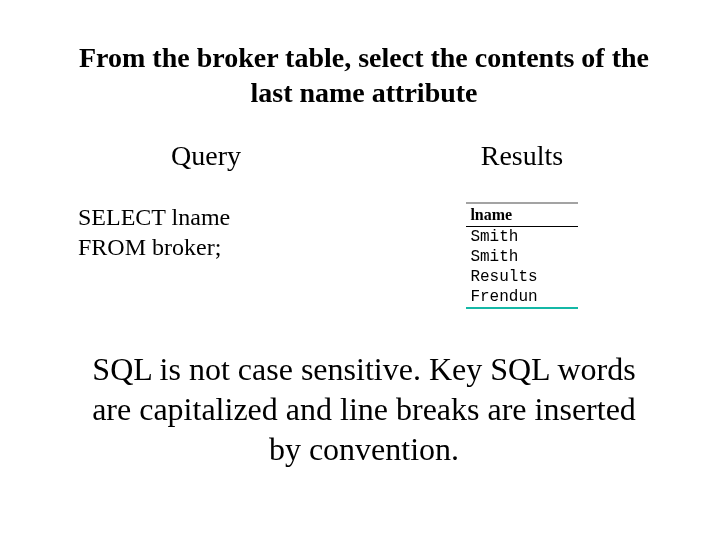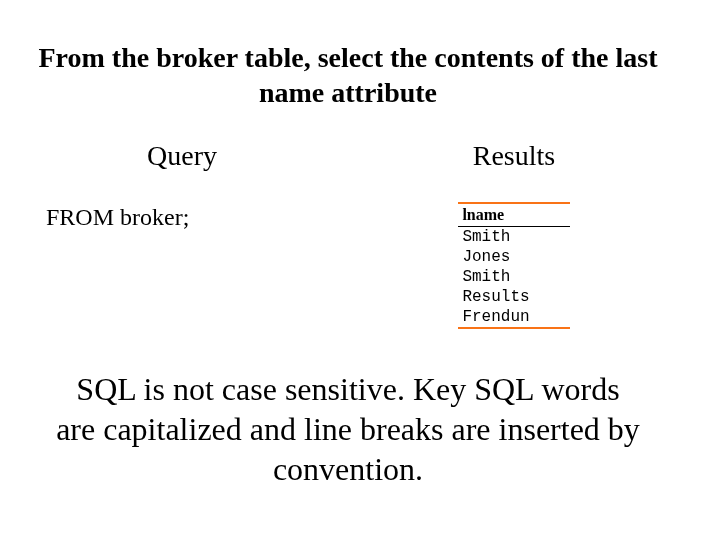--- a/index.html
+++ b/index.html
@@ -5,21 +5,21 @@
   body {
     margin: 0;
     padding: 0;
     width: 720px;
     height: 540px;
     background: #fff;
     font-family: "Times New Roman", Times, serif;
     color: #000;
   }
   .slide {
-    padding: 40px 60px 0 36px;
+    padding: 40px 60px 0 68px;
     box-sizing: border-box;
   }
   .title {
     font-size: 28px;
     text-align: center;
     margin: 0 0 30px 0;
     line-height: 1.25;
   }
   .columns {
     display: flex;
@@ -46,66 +46,64 @@
   }
   table.results {
     border-collapse: collapse;
     font-size: 16px;
     font-family: "Times New Roman", Times, serif;
   }
   table.results th {
     text-align: left;
     font-weight: bold;
     padding: 2px 40px 2px 4px;
-    border-top: 2px solid #f97316;
+    border-top: 2px solid #a3a3a3;
     border-bottom: 1.5px solid #000;
   }
   table.results td {
     padding: 1px 40px 1px 4px;
     font-family: Liberation Mono, monospace;
   }
   table.results tr:last-child td {
-    border-bottom: 2px solid #f97316;
+    border-bottom: 2px solid #14b8a6;
   }
   .footnote {
     font-size: 32px;
     text-align: center;
     line-height: 1.25;
     margin: 0 20px;
   }
 </style>
 </head>
 <body>
 
 <div class="slide">
   <h1 class="title">From the broker table, select the contents of the last name attribute</h1>
 
   <div class="columns">
     <div class="col">
       <div class="section-heading">Query</div>
       <div class="query-text">
+        <div>SELECT lname</div>
         <div>FROM broker;</div>
       </div>
     </div>
 
     <div class="col">
       <div class="section-heading">Results</div>
       <div class="results-wrap">
         <table class="results">
           <thead>
             <tr>
                 <th>lname</th>
               </tr>
           </thead>
           <tbody>
             <tr>
                 <td>Smith</td>
-              </tr>
-            <tr>
-                <td>Jones</td>
               </tr>
             <tr>
                 <td>Smith</td>
               </tr>
             <tr>
                 <td>Results</td>
               </tr>
             <tr>
                 <td>Frendun</td>
               </tr>

